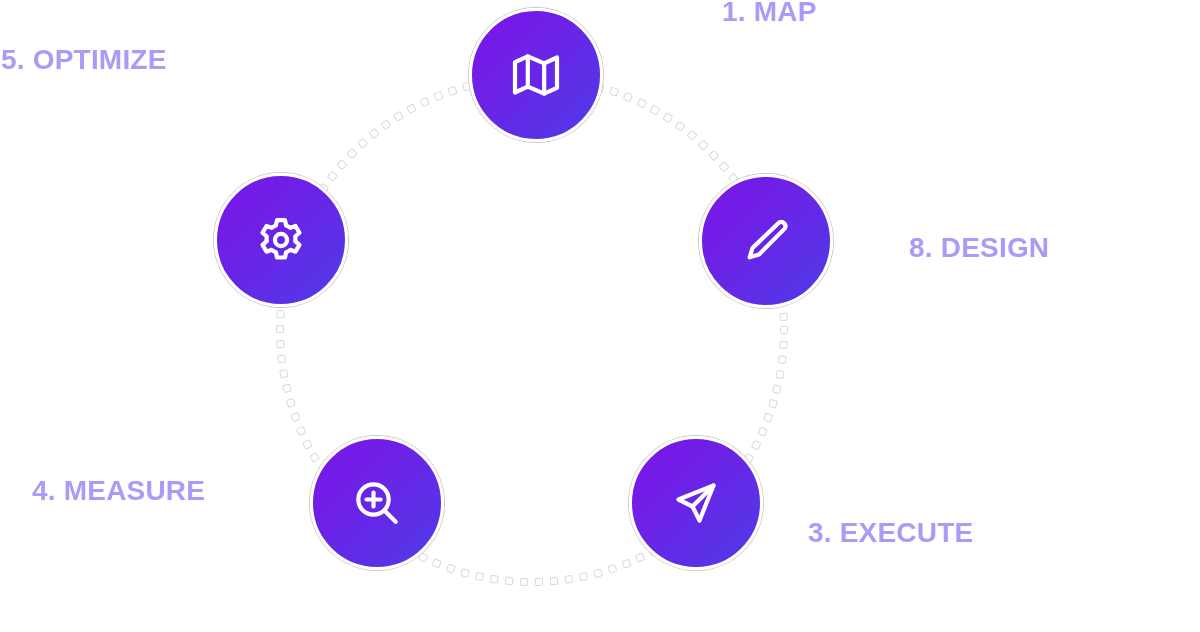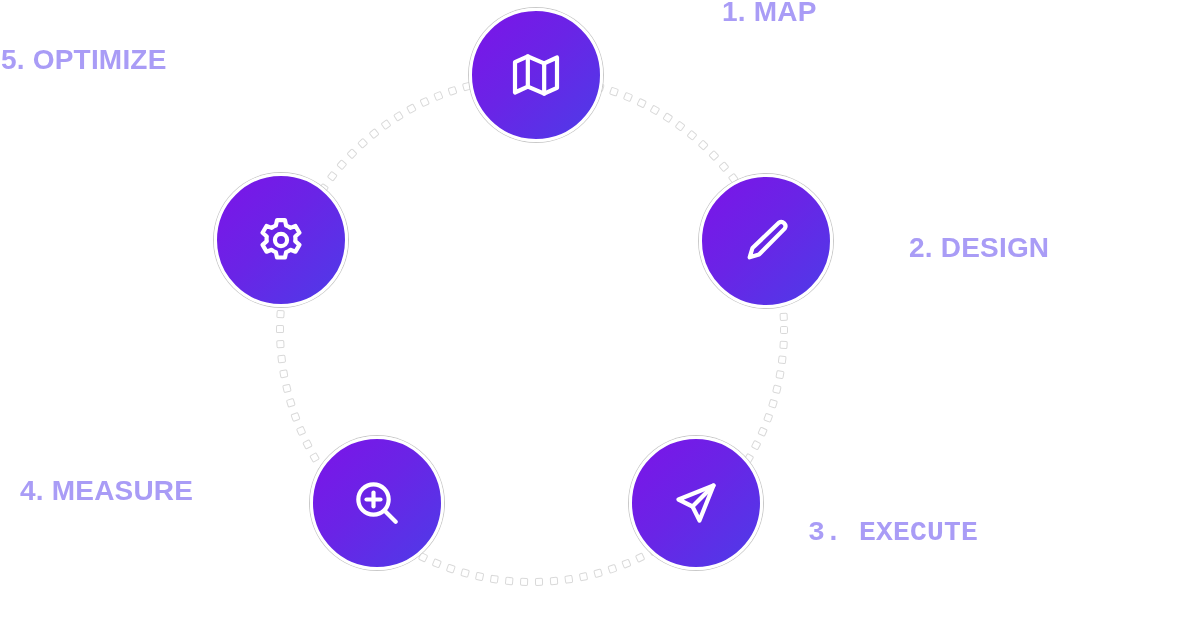--- a/index.html
+++ b/index.html
@@ -163,16 +163,16 @@
 </div>
 
 <div class="node" style="left:214px; top:173px;">
   <svg viewBox="0 0 24 24" fill="none" stroke="#fff" stroke-width="1.8" stroke-linejoin="round" stroke-linecap="round">
     <path d="M10.3 3.5 h3.4 l0.5 2.3 a6.5 6.5 0 0 1 1.8 1 l2.2 -0.8 l1.7 2.9 l-1.8 1.6 a6.5 6.5 0 0 1 0 2 l1.8 1.6 l-1.7 2.9 l-2.2 -0.8 a6.5 6.5 0 0 1 -1.8 1 l-0.5 2.3 h-3.4 l-0.5 -2.3 a6.5 6.5 0 0 1 -1.8 -1 l-2.2 0.8 l-1.7 -2.9 l1.8 -1.6 a6.5 6.5 0 0 1 0 -2 l-1.8 -1.6 l1.7 -2.9 l2.2 0.8 a6.5 6.5 0 0 1 1.8 -1 Z"></path>
     <circle cx="12" cy="12" r="2.6"></circle>
   </svg>
 </div>
 
 <div class="label" style="left:722px; top:-2px;">1. MAP</div>
-<div class="label" style="left:909px; top:234px;">2. DESIGN</div>
-<div class="label" style="left:808px; top:519px;font-family:Liberation Mono, monospace;">3. EXECUTE</div>
-<div class="label" style="left:20px; top:477px;">4. MEASURE</div>
+<div class="label" style="left:909px; top:234px;">8. DESIGN</div>
+<div class="label" style="left:808px; top:519px;">3. EXECUTE</div>
+<div class="label" style="left:32px; top:477px;">4. MEASURE</div>
 <div class="label" style="left:1px; top:46px;">5. OPTIMIZE</div>
 
 </body></html>

